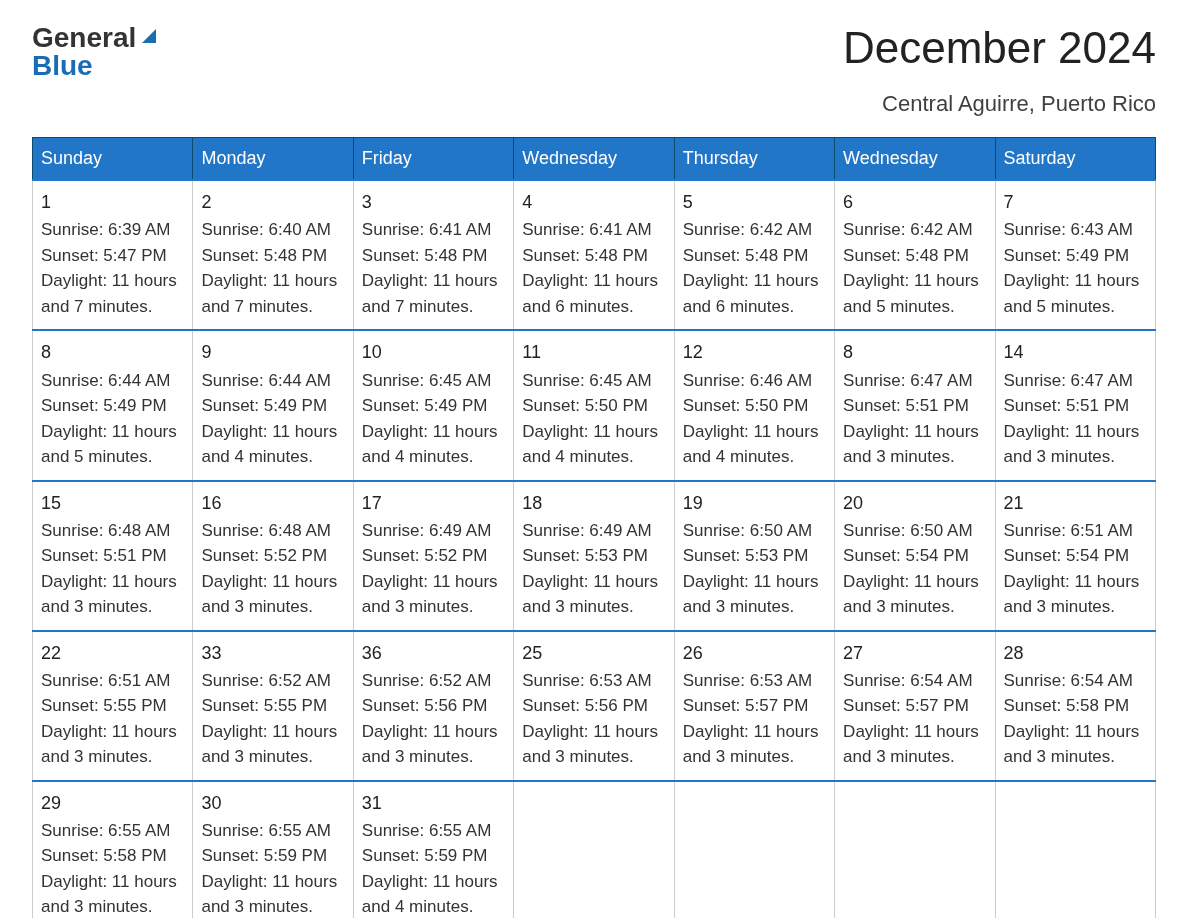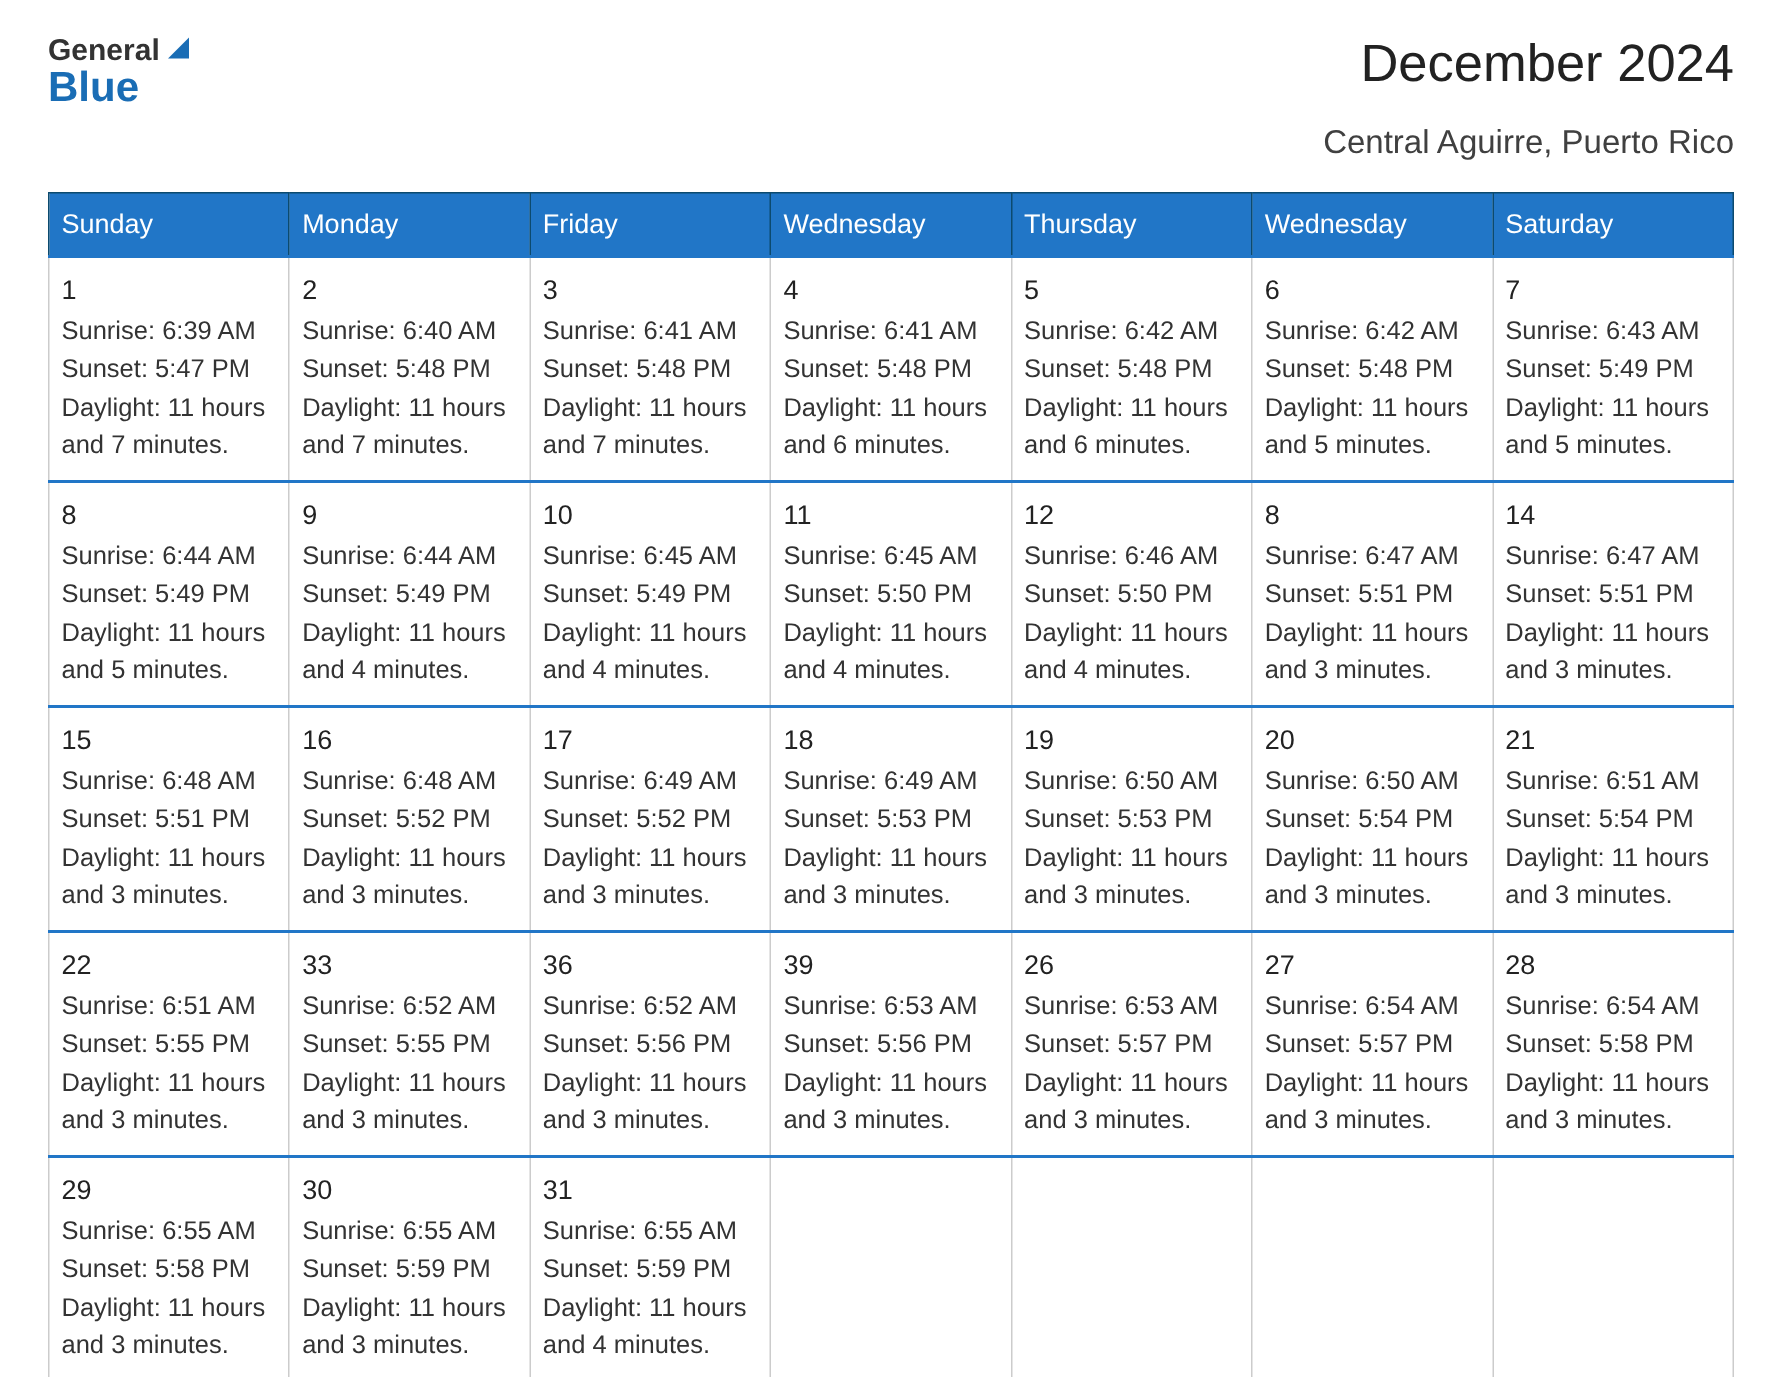--- a/index.html
+++ b/index.html
@@ -15,36 +15,36 @@
       justify-content: space-between;
       align-items: flex-start;
       margin-bottom: 20px;
     }
     .logo {
       display: flex;
       flex-direction: column;
       align-items: flex-start;
     }
     .logo-text-general {
-      font-size: 20px;
+      font-size: 28px;
       font-weight: bold;
       color: #333;
       line-height: 1;
     }
     .logo-text-blue {
       font-size: 28px;
       font-weight: bold;
       color: #1a6db5;
       line-height: 1;
     }
     .title-block {
       text-align: right;
     }
     .calendar-title {
-      font-size: 35px;
+      font-size: 44px;
       font-weight: 300;
       color: #222;
       line-height: 1.1;
     }
     .calendar-subtitle {
       font-size: 22px;
       color: #404040;
       margin-top: 19px;
     }
     table {
@@ -147,21 +147,21 @@
         <td><span class="day-number">17</span><span class="day-info">Sunrise: 6:49 AM<br>Sunset: 5:52 PM<br>Daylight: 11 hours and 3 minutes.</span></td>
         <td><span class="day-number">18</span><span class="day-info">Sunrise: 6:49 AM<br>Sunset: 5:53 PM<br>Daylight: 11 hours and 3 minutes.</span></td>
         <td><span class="day-number">19</span><span class="day-info">Sunrise: 6:50 AM<br>Sunset: 5:53 PM<br>Daylight: 11 hours and 3 minutes.</span></td>
         <td><span class="day-number">20</span><span class="day-info">Sunrise: 6:50 AM<br>Sunset: 5:54 PM<br>Daylight: 11 hours and 3 minutes.</span></td>
         <td><span class="day-number">21</span><span class="day-info">Sunrise: 6:51 AM<br>Sunset: 5:54 PM<br>Daylight: 11 hours and 3 minutes.</span></td>
       </tr>
       <tr>
         <td><span class="day-number">22</span><span class="day-info">Sunrise: 6:51 AM<br>Sunset: 5:55 PM<br>Daylight: 11 hours and 3 minutes.</span></td>
         <td><span class="day-number">33</span><span class="day-info">Sunrise: 6:52 AM<br>Sunset: 5:55 PM<br>Daylight: 11 hours and 3 minutes.</span></td>
         <td><span class="day-number">36</span><span class="day-info">Sunrise: 6:52 AM<br>Sunset: 5:56 PM<br>Daylight: 11 hours and 3 minutes.</span></td>
-        <td><span class="day-number">39</span><span class="day-info">Sunrise: 6:53 AM<br>Sunset: 5:56 PM<br>Daylight: 11 hours and 3 minutes.</span></td>
+        <td><span class="day-number">25</span><span class="day-info">Sunrise: 6:53 AM<br>Sunset: 5:56 PM<br>Daylight: 11 hours and 3 minutes.</span></td>
         <td><span class="day-number">26</span><span class="day-info">Sunrise: 6:53 AM<br>Sunset: 5:57 PM<br>Daylight: 11 hours and 3 minutes.</span></td>
         <td><span class="day-number">27</span><span class="day-info">Sunrise: 6:54 AM<br>Sunset: 5:57 PM<br>Daylight: 11 hours and 3 minutes.</span></td>
         <td><span class="day-number">28</span><span class="day-info">Sunrise: 6:54 AM<br>Sunset: 5:58 PM<br>Daylight: 11 hours and 3 minutes.</span></td>
       </tr>
       <tr>
         <td><span class="day-number">29</span><span class="day-info">Sunrise: 6:55 AM<br>Sunset: 5:58 PM<br>Daylight: 11 hours and 3 minutes.</span></td>
         <td><span class="day-number">30</span><span class="day-info">Sunrise: 6:55 AM<br>Sunset: 5:59 PM<br>Daylight: 11 hours and 3 minutes.</span></td>
         <td><span class="day-number">31</span><span class="day-info">Sunrise: 6:55 AM<br>Sunset: 5:59 PM<br>Daylight: 11 hours and 4 minutes.</span></td>
         <td class="empty"></td>
         <td class="empty"></td>

